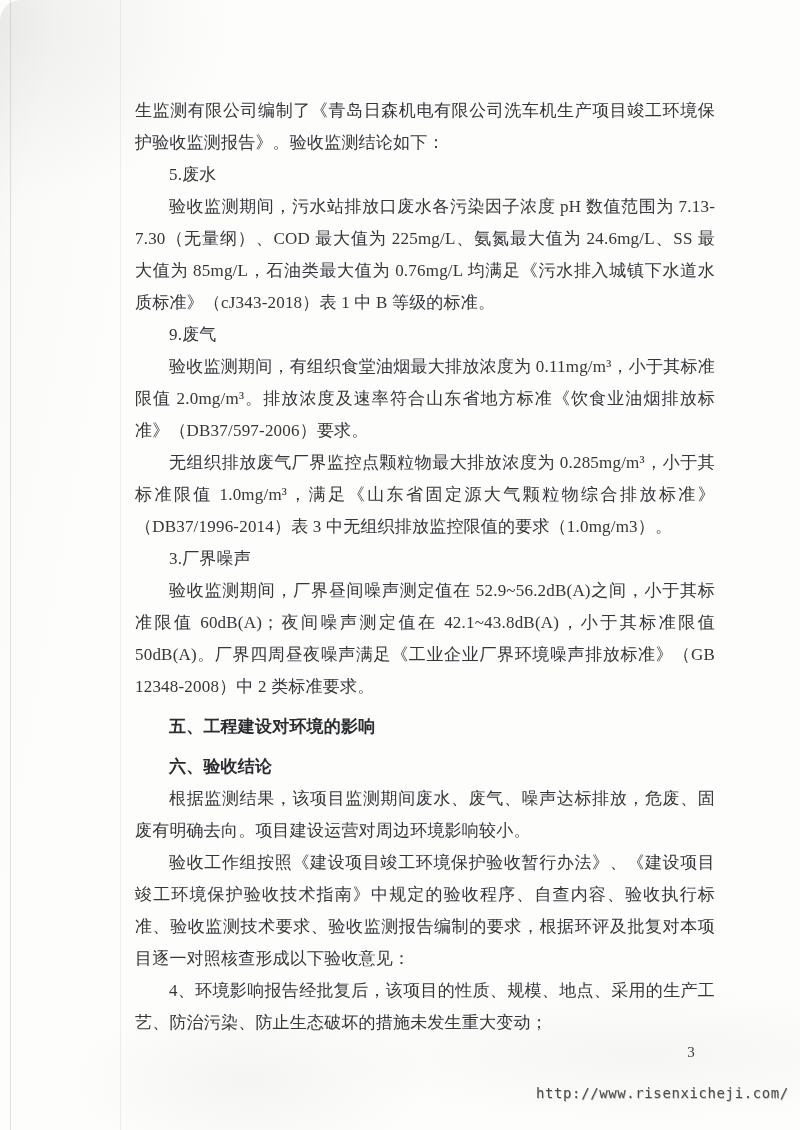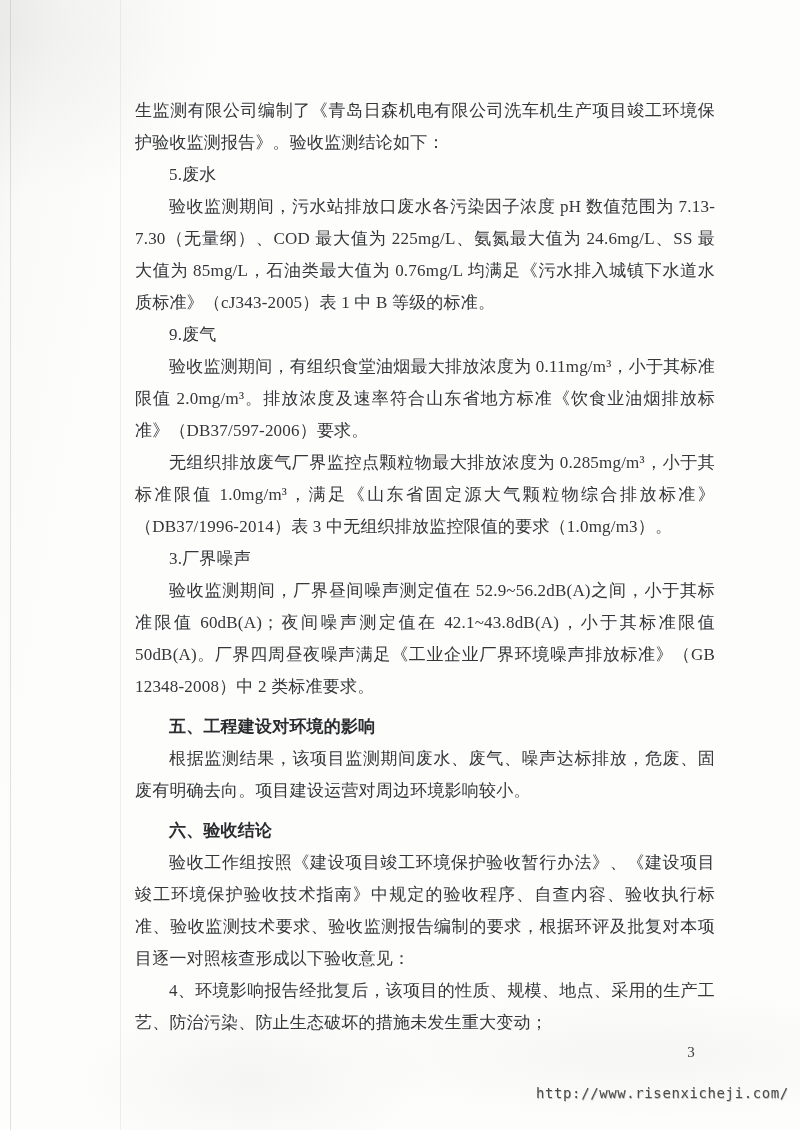--- a/index.html
+++ b/index.html
@@ -15,20 +15,21 @@
     font-family: "Liberation Serif", "DejaVu Serif", serif;
   }
   .page {
     position: absolute;
     inset: 0;
     background:
       radial-gradient(ellipse 320px 240px at 10px 30px, rgba(90,90,90,0.07), rgba(90,90,90,0) 70%),
       radial-gradient(ellipse 260px 120px at 250px 1080px, rgba(110,110,100,0.06), rgba(110,110,100,0) 70%),
       radial-gradient(ellipse 420px 90px at 640px 1055px, rgba(120,120,115,0.055), rgba(120,120,115,0) 75%),
       linear-gradient(100deg, #f4f4f2 0%, #fafaf8 6%, #fdfdfc 18%, #fdfdfc 100%);
+    border-radius: 21px;
   }
   .scan-edge-line {
     position: absolute;
     top: 0;
     width: 1px;
     height: 100%;
   }
   .scan-edge-line.outer { left: 10px; background: rgba(150,150,150,0.28); }
   .scan-edge-line.inner { left: 120px; background: rgba(170,170,170,0.16); }
 
@@ -71,28 +72,28 @@
 </head>
 <body>
 
 <div class="page">
   <div class="scan-edge-line outer"></div>
   <div class="scan-edge-line inner"></div>
 
   <div class="content">
     <p>生监测有限公司编制了《青岛日森机电有限公司洗车机生产项目竣工环境保护验收监测报告》。验收监测结论如下：</p>
     <p class="indent">5.废水</p>
-    <p class="indent">验收监测期间，污水站排放口废水各污染因子浓度 pH 数值范围为 7.13-7.30（无量纲）、COD 最大值为 225mg/L、氨氮最大值为 24.6mg/L、SS 最大值为 85mg/L，石油类最大值为 0.76mg/L 均满足《污水排入城镇下水道水质标准》（cJ343-2005）表 1 中 B 等级的标准。</p>
+    <p class="indent">验收监测期间，污水站排放口废水各污染因子浓度 pH 数值范围为 7.13-7.30（无量纲）、COD 最大值为 225mg/L、氨氮最大值为 24.6mg/L、SS 最大值为 85mg/L，石油类最大值为 0.76mg/L 均满足《污水排入城镇下水道水质标准》（cJ343-2018）表 1 中 B 等级的标准。</p>
     <p class="indent">9.废气</p>
     <p class="indent">验收监测期间，有组织食堂油烟最大排放浓度为 0.11mg/m³，小于其标准限值 2.0mg/m³。排放浓度及速率符合山东省地方标准《饮食业油烟排放标准》（DB37/597-2006）要求。</p>
     <p class="indent">无组织排放废气厂界监控点颗粒物最大排放浓度为 0.285mg/m³，小于其标准限值 1.0mg/m³，满足《山东省固定源大气颗粒物综合排放标准》（DB37/1996-2014）表 3 中无组织排放监控限值的要求（1.0mg/m3）。</p>
     <p class="indent">3.厂界噪声</p>
     <p class="indent">验收监测期间，厂界昼间噪声测定值在 52.9~56.2dB(A)之间，小于其标准限值 60dB(A)；夜间噪声测定值在 42.1~43.8dB(A)，小于其标准限值 50dB(A)。厂界四周昼夜噪声满足《工业企业厂界环境噪声排放标准》（GB 12348-2008）中 2 类标准要求。</p>
     <p class="indent bold">五、工程建设对环境的影响</p>
+    <p class="indent bold">六、验收结论</p>
     <p class="indent">根据监测结果，该项目监测期间废水、废气、噪声达标排放，危废、固废有明确去向。项目建设运营对周边环境影响较小。</p>
-    <p class="indent bold">六、验收结论</p>
     <p class="indent">验收工作组按照《建设项目竣工环境保护验收暂行办法》、《建设项目竣工环境保护验收技术指南》中规定的验收程序、自查内容、验收执行标准、验收监测技术要求、验收监测报告编制的要求，根据环评及批复对本项目逐一对照核查形成以下验收意见：</p>
     <p class="indent">4、环境影响报告经批复后，该项目的性质、规模、地点、采用的生产工艺、防治污染、防止生态破坏的措施未发生重大变动；</p>
   </div>
 
   <div class="page-number">3</div>
   <div class="watermark">http://www.risenxicheji.com/</div>
 </div>
 
 </body></html>

